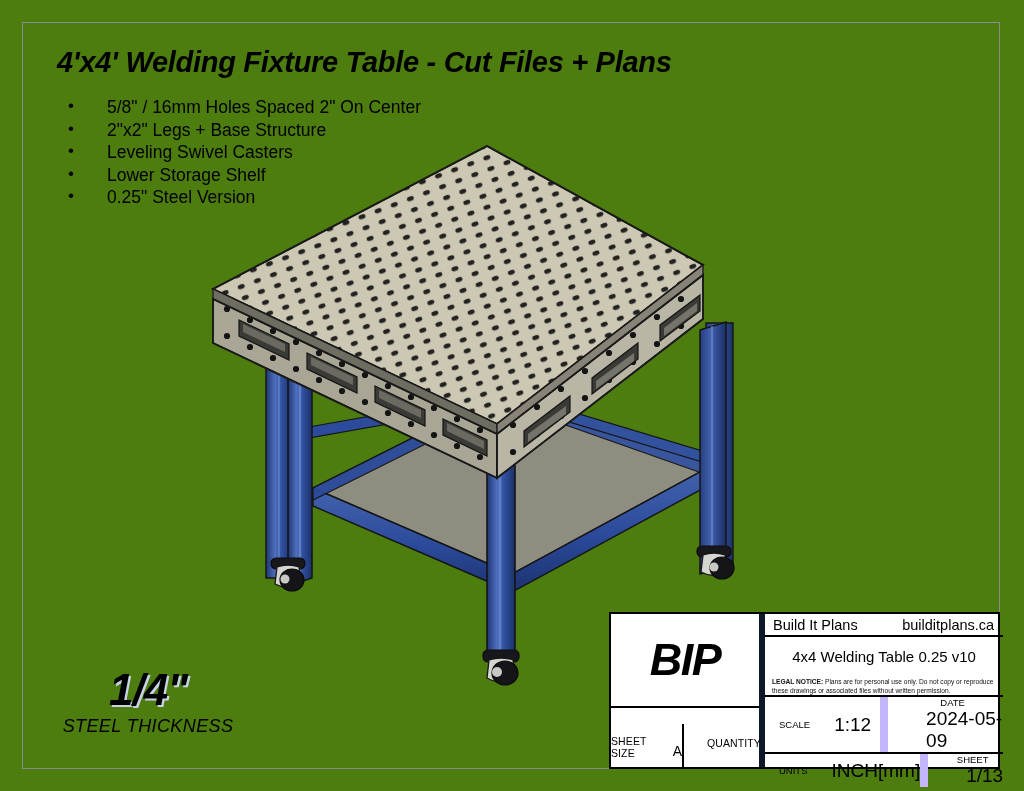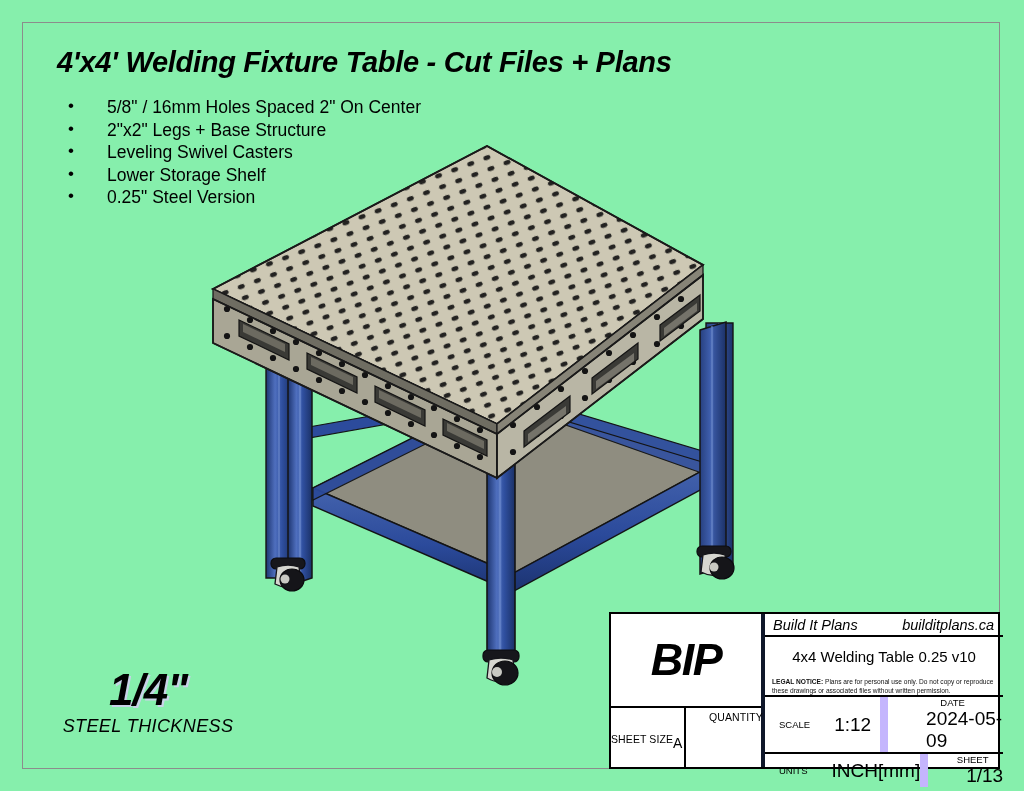--- a/index.html
+++ b/index.html
@@ -1,18 +1,18 @@
 <!DOCTYPE html>
 <html><head>
 <meta charset="utf-8">
 <style>
   html,body{margin:0;padding:0;background:#ffffff;}
   body{width:1024px;height:791px;overflow:hidden;
        font-family:"Liberation Sans", sans-serif;color:#000;}
-  #page{position:relative;width:1024px;height:791px;background:#86efac;}
+  #page{position:relative;width:1024px;height:791px;background:#4d7c0f;}
 
   
   #sheet-border{position:absolute;left:22px;top:22px;width:978px;height:747px;
       border:1.5px solid #8c8c8c;box-sizing:border-box;}
 
   
   #title{position:absolute;left:57px;top:46px;width:700px;
       font-size:29px;font-style:italic;font-weight:bold;letter-spacing:-0.3px;
       white-space:nowrap;}
   #dxf-badge{position:absolute;right:26px;top:44px;width:210px;
@@ -34,38 +34,38 @@
       letter-spacing:-1px;line-height:48px;
       text-shadow:2px 2px 0 #c9d3e8;}
   #thickness .sub{font-size:18px;font-weight:normal;font-style:italic;
       letter-spacing:0.4px;margin-top:2px;}
 
   
   #titleblock{position:absolute;left:609px;top:612px;width:391px;height:157px;
       border:2px solid #000;box-sizing:border-box;background:#fff;
       display:flex;}
   .tb-left{width:154px;display:flex;flex-direction:column;
-      border-right:4px solid #0f172a;box-sizing:border-box;}
+      border-right:6px solid #0f172a;box-sizing:border-box;gap:16px;}
   .tb-logo{flex:0 0 94px;display:flex;align-items:center;justify-content:center;
       border-bottom:2px solid #000;box-sizing:border-box;}
   .tb-logo .bip{font-size:45px;font-weight:bold;font-style:italic;
       letter-spacing:-1.5px;}
   .tb-left-bottom{flex:1;display:flex;}
   .tb-cell{position:relative;box-sizing:border-box;}
   .tb-sheetsize{width:77px;border-right:2px solid #000;
       display:flex;flex-direction:row;align-items:center;
       justify-content:flex-start;padding-top:3px;box-sizing:border-box;}
   .tb-qty{width:75px;display:flex;flex-direction:column;align-items:center;
-      justify-content:flex-start;padding-top:3px;box-sizing:border-box;padding-left:25px;}
+      justify-content:center;padding-top:3px;box-sizing:border-box;padding-left:25px;}
   .tb-hdr{font-size:10.5px;letter-spacing:0.1px;}
   .tb-val-center{font-size:14px;margin-top:8px;}
 
   .tb-right{flex:1;display:flex;flex-direction:column;}
   .tb-brand{flex:0 0 23px;border-bottom:2px solid #000;box-sizing:border-box;
-      display:flex;align-items:center;font-size:14.5px;font-style:italic;}
+      display:flex;align-items:center;font-size:14.5px;}
   .tb-brand .b1{margin-left:8px;}
   .tb-brand .b2{margin-left:auto;margin-right:9px;}
   .tb-partname{flex:0 0 38px;display:flex;align-items:center;
       justify-content:center;font-size:15px;}
   .tb-legal{flex:1;padding:3px 7px 0 7px;border-bottom:2px solid #000;
       box-sizing:border-box;font-size:6.6px;line-height:8.6px;color:#111;}
   .tb-legal b{font-size:6.6px;}
   .tb-rowpair{flex:0 0 66px;display:flex;flex-direction:column;}
   .tb-row{flex:1;display:flex;border-bottom:2px solid #000;box-sizing:border-box;}
   .tb-row:last-child{border-bottom:none;}

